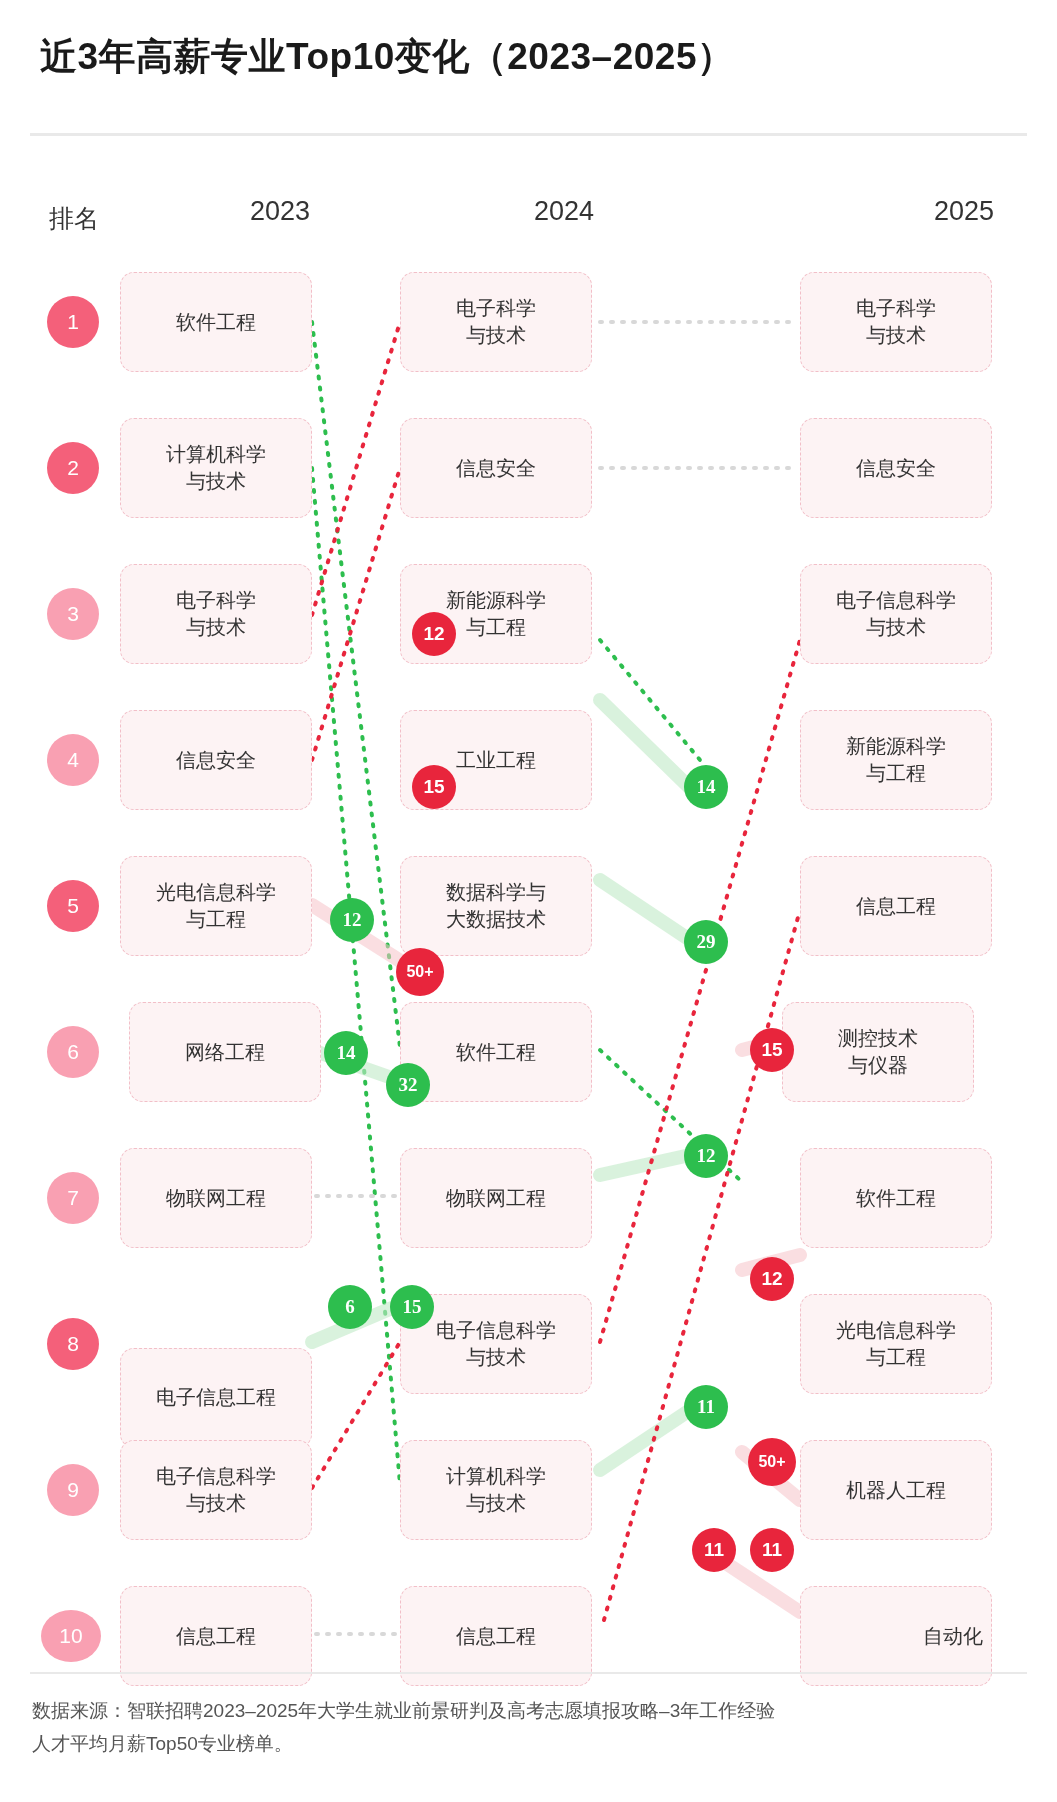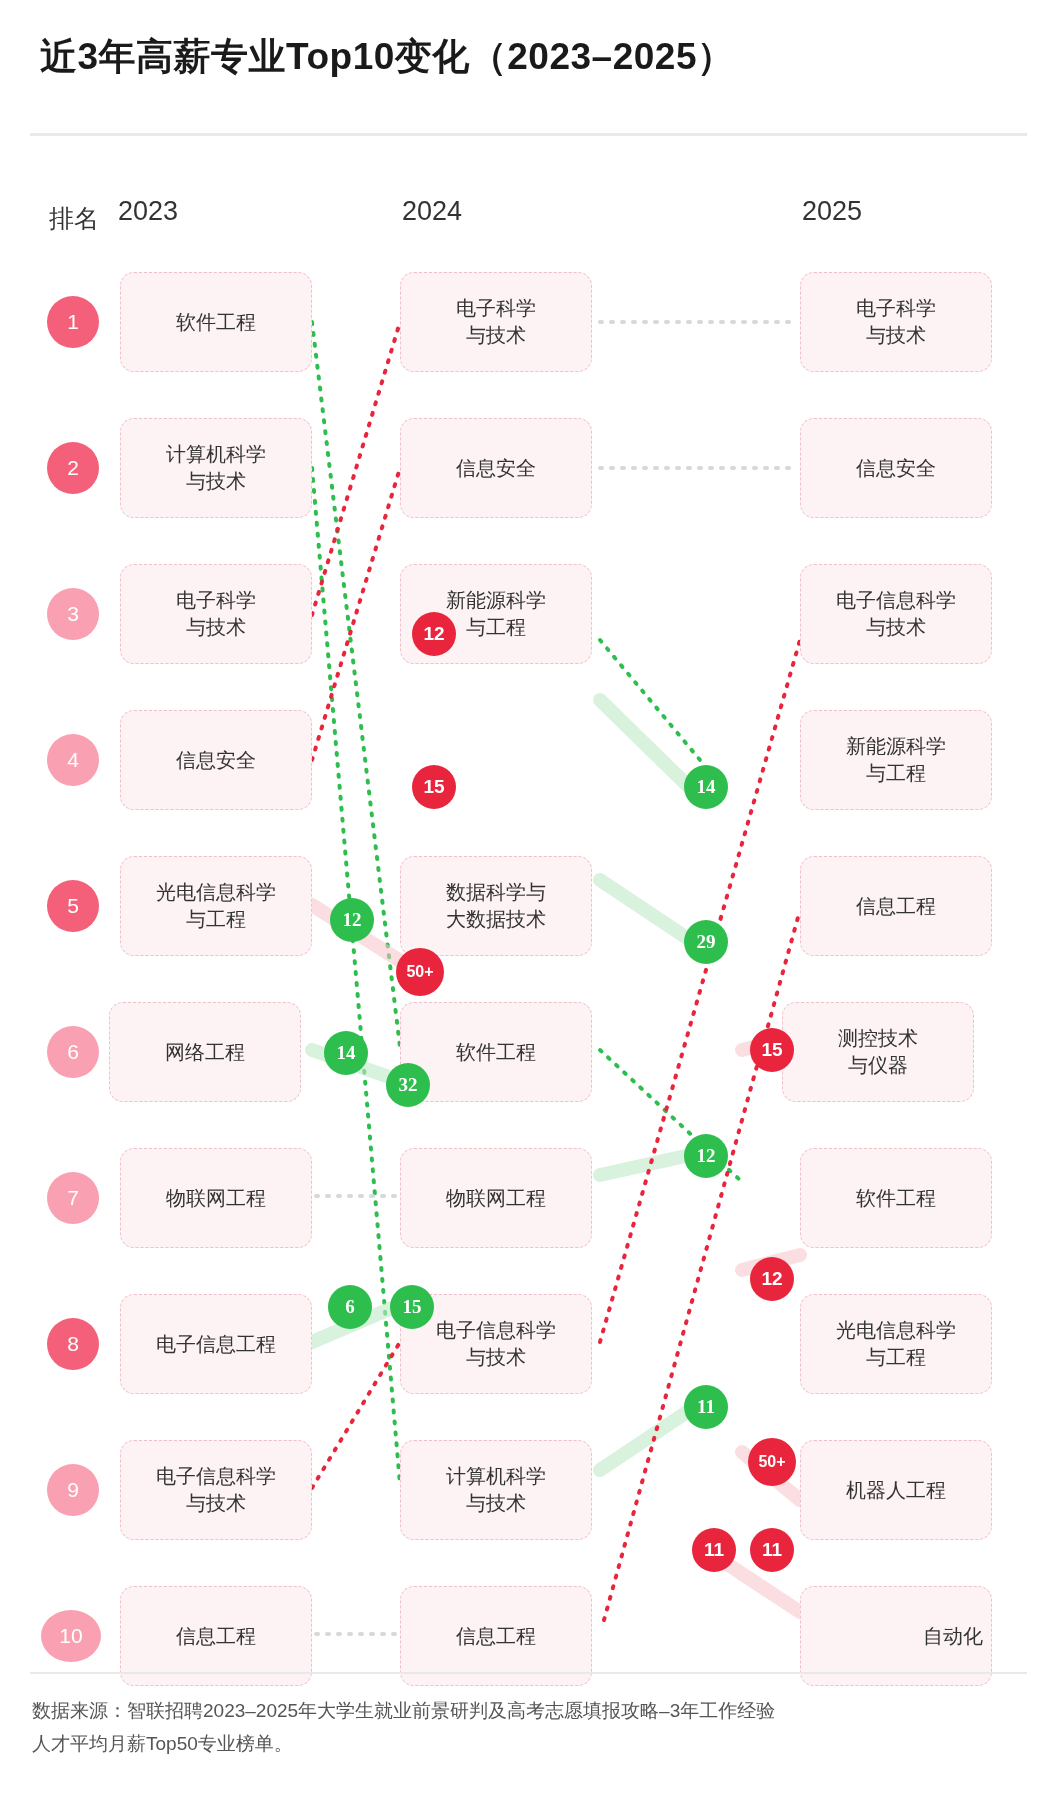--- a/index.html
+++ b/index.html
@@ -35,21 +35,21 @@
     top: 133px;
     width: 997px;
     height: 3px;
     background: #e9e9e9;
   }
   
   .col-head {
     position: absolute;
     font-size: 27px;
     color: #333;
-    text-align: left;
+    text-align: right;
     white-space: nowrap;
   }
   .rank-head {
     position: absolute;
     left: 30px;
     top: 202px;
     width: 88px;
     text-align: center;
     font-size: 25px;
     color: #333;
@@ -211,44 +211,47 @@
     </div>
   <div class="node" style="left:120px; top:564px;">
       <span>电子科学<br>与技术</span>
     </div>
   <div class="node" style="left:120px; top:710px;">
       <span>信息安全</span>
     </div>
   <div class="node" style="left:120px; top:856px;">
       <span>光电信息科学<br>与工程</span>
     </div>
-  <div class="node" style="left:109px; top:1002px;justify-content:center;">
+  <div class="node" style="left:129px; top:1002px;justify-content:center;">
       <span>网络工程</span>
     </div>
   <div class="node" style="left:120px; top:1148px;">
       <span>物联网工程</span>
     </div>
-  <div class="node" style="left:120px; top:1294px;">
+  <div class="node" style="left:120px; top:1348px;font-family:Liberation Mono, monospace;">
       <span>电子信息工程</span>
     </div>
   <div class="node" style="left:120px; top:1440px;">
       <span>电子信息科学<br>与技术</span>
     </div>
   <div class="node" style="left:120px; top:1586px;">
       <span>信息工程</span>
     </div>
 
   <div class="node" style="left:400px; top:272px;">
       <span>电子科学<br>与技术</span>
     </div>
   <div class="node" style="left:400px; top:418px;">
       <span>信息安全</span>
     </div>
   <div class="node" style="left:400px; top:564px;">
       <span>新能源科学<br>与工程</span>
+    </div>
+  <div class="node" style="left:400px; top:710px;">
+      <span>工业工程</span>
     </div>
   <div class="node" style="left:400px; top:856px;">
       <span>数据科学与<br>大数据技术</span>
     </div>
   <div class="node" style="left:400px; top:1002px;">
       <span>软件工程</span>
     </div>
   <div class="node" style="left:400px; top:1148px;">
       <span>物联网工程</span>
     </div>

